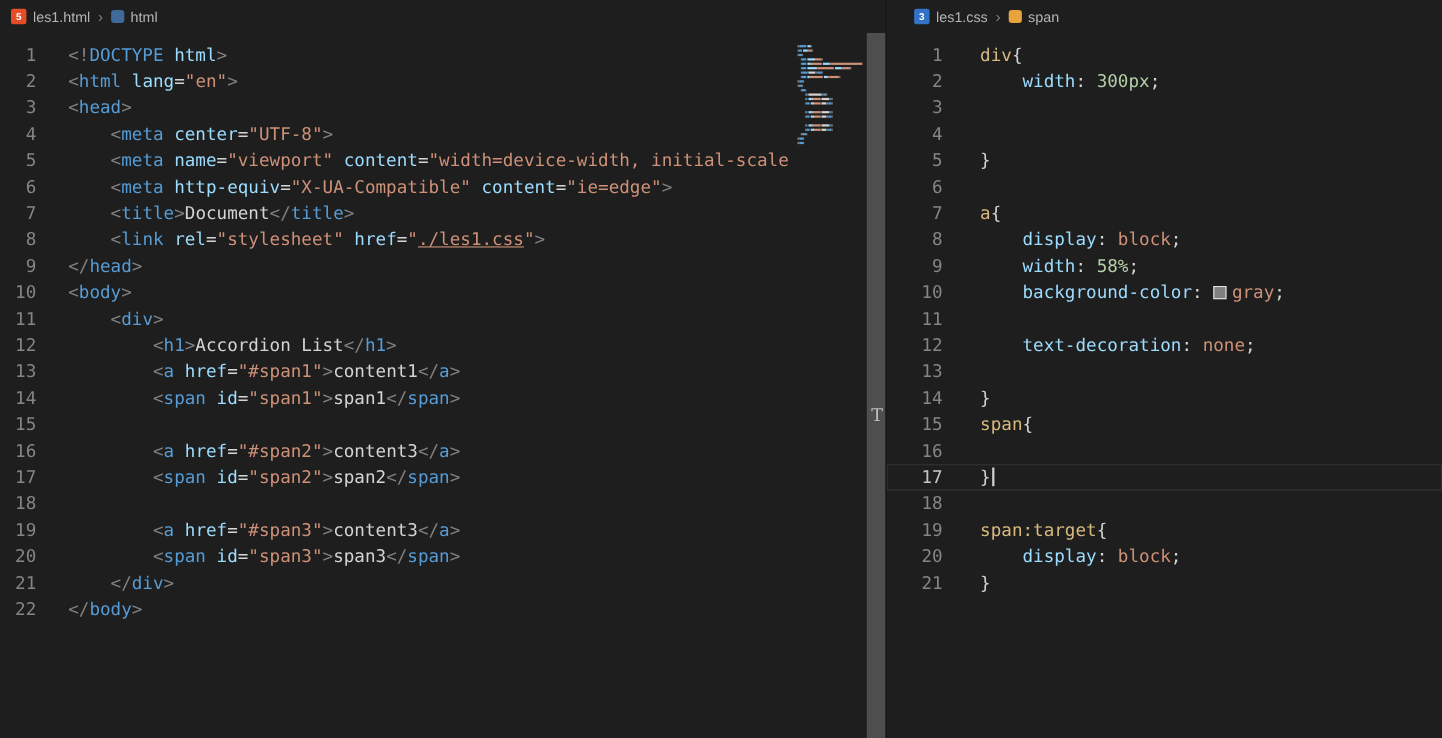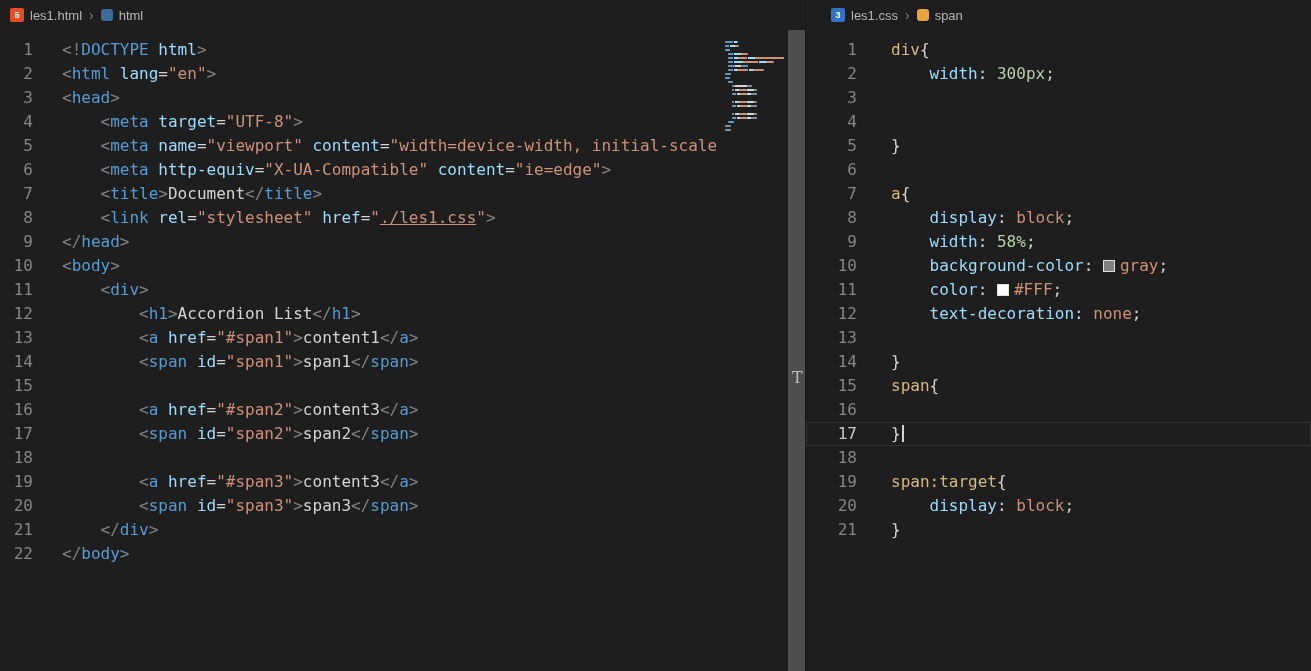--- a/index.html
+++ b/index.html
@@ -83,21 +83,21 @@
       <span class="bc-item">les1.html</span>
       <span class="bc-sep">›</span>
       <span class="sym-icon html-el"></span>
       <span class="bc-item">html</span>
     </div>
     <div class="editor">
       <div id="left-lines">
           <div class="line"><span class="ln">1</span><span class="code"><span class="tok-p">&lt;!</span><span class="tok-t">DOCTYPE</span><span class="tok-x"> </span><span class="tok-a">html</span><span class="tok-p">&gt;</span></span></div>
           <div class="line"><span class="ln">2</span><span class="code"><span class="tok-p">&lt;</span><span class="tok-t">html</span><span class="tok-x"> </span><span class="tok-a">lang</span><span class="tok-x">=</span><span class="tok-s">"en"</span><span class="tok-p">&gt;</span></span></div>
           <div class="line"><span class="ln">3</span><span class="code"><span class="tok-p">&lt;</span><span class="tok-t">head</span><span class="tok-p">&gt;</span></span></div>
-          <div class="line"><span class="ln">4</span><span class="code"><span class="tok-x">    </span><span class="tok-p">&lt;</span><span class="tok-t">meta</span><span class="tok-x"> </span><span class="tok-a">target</span><span class="tok-x">=</span><span class="tok-s">"UTF-8"</span><span class="tok-p">&gt;</span></span></div>
+          <div class="line"><span class="ln">4</span><span class="code"><span class="tok-x">    </span><span class="tok-p">&lt;</span><span class="tok-t">meta</span><span class="tok-x"> </span><span class="tok-a">center</span><span class="tok-x">=</span><span class="tok-s">"UTF-8"</span><span class="tok-p">&gt;</span></span></div>
           <div class="line"><span class="ln">5</span><span class="code"><span class="tok-x">    </span><span class="tok-p">&lt;</span><span class="tok-t">meta</span><span class="tok-x"> </span><span class="tok-a">name</span><span class="tok-x">=</span><span class="tok-s">"viewport"</span><span class="tok-x"> </span><span class="tok-a">content</span><span class="tok-x">=</span><span class="tok-s">"width=device-width, initial-scale</span></span></div>
           <div class="line"><span class="ln">6</span><span class="code"><span class="tok-x">    </span><span class="tok-p">&lt;</span><span class="tok-t">meta</span><span class="tok-x"> </span><span class="tok-a">http-equiv</span><span class="tok-x">=</span><span class="tok-s">"X-UA-Compatible"</span><span class="tok-x"> </span><span class="tok-a">content</span><span class="tok-x">=</span><span class="tok-s">"ie=edge"</span><span class="tok-p">&gt;</span></span></div>
           <div class="line"><span class="ln">7</span><span class="code"><span class="tok-x">    </span><span class="tok-p">&lt;</span><span class="tok-t">title</span><span class="tok-p">&gt;</span><span class="tok-x">Document</span><span class="tok-p">&lt;/</span><span class="tok-t">title</span><span class="tok-p">&gt;</span></span></div>
           <div class="line"><span class="ln">8</span><span class="code"><span class="tok-x">    </span><span class="tok-p">&lt;</span><span class="tok-t">link</span><span class="tok-x"> </span><span class="tok-a">rel</span><span class="tok-x">=</span><span class="tok-s">"stylesheet"</span><span class="tok-x"> </span><span class="tok-a">href</span><span class="tok-x">=</span><span class="tok-s">"</span><span class="tok-u">./les1.css</span><span class="tok-s">"</span><span class="tok-p">&gt;</span></span></div>
           <div class="line"><span class="ln">9</span><span class="code"><span class="tok-p">&lt;/</span><span class="tok-t">head</span><span class="tok-p">&gt;</span></span></div>
           <div class="line"><span class="ln">10</span><span class="code"><span class="tok-p">&lt;</span><span class="tok-t">body</span><span class="tok-p">&gt;</span></span></div>
           <div class="line"><span class="ln">11</span><span class="code"><span class="tok-x">    </span><span class="tok-p">&lt;</span><span class="tok-t">div</span><span class="tok-p">&gt;</span></span></div>
           <div class="line"><span class="ln">12</span><span class="code"><span class="tok-x">        </span><span class="tok-p">&lt;</span><span class="tok-t">h1</span><span class="tok-p">&gt;</span><span class="tok-x">Accordion List</span><span class="tok-p">&lt;/</span><span class="tok-t">h1</span><span class="tok-p">&gt;</span></span></div>
           <div class="line"><span class="ln">13</span><span class="code"><span class="tok-x">        </span><span class="tok-p">&lt;</span><span class="tok-t">a</span><span class="tok-x"> </span><span class="tok-a">href</span><span class="tok-x">=</span><span class="tok-s">"#span1"</span><span class="tok-p">&gt;</span><span class="tok-x">content1</span><span class="tok-p">&lt;/</span><span class="tok-t">a</span><span class="tok-p">&gt;</span></span></div>
           <div class="line"><span class="ln">14</span><span class="code"><span class="tok-x">        </span><span class="tok-p">&lt;</span><span class="tok-t">span</span><span class="tok-x"> </span><span class="tok-a">id</span><span class="tok-x">=</span><span class="tok-s">"span1"</span><span class="tok-p">&gt;</span><span class="tok-x">span1</span><span class="tok-p">&lt;/</span><span class="tok-t">span</span><span class="tok-p">&gt;</span></span></div>
@@ -343,21 +343,21 @@
           <div class="line"><span class="ln">1</span><span class="code"><span class="tok-sel">div</span><span class="tok-pu">{</span></span></div>
           <div class="line"><span class="ln">2</span><span class="code"><span class="tok-x">    </span><span class="tok-prop">width</span><span class="tok-pu">:</span><span class="tok-num"> 300px</span><span class="tok-pu">;</span></span></div>
           <div class="line"><span class="ln">3</span></div>
           <div class="line"><span class="ln">4</span></div>
           <div class="line"><span class="ln">5</span><span class="code"><span class="tok-pu">}</span></span></div>
           <div class="line"><span class="ln">6</span><span class="code"></span></div>
           <div class="line"><span class="ln">7</span><span class="code"><span class="tok-sel">a</span><span class="tok-pu">{</span></span></div>
           <div class="line"><span class="ln">8</span><span class="code"><span class="tok-x">    </span><span class="tok-prop">display</span><span class="tok-pu">:</span><span class="tok-kw"> block</span><span class="tok-pu">;</span></span></div>
           <div class="line"><span class="ln">9</span><span class="code"><span class="tok-x">    </span><span class="tok-prop">width</span><span class="tok-pu">:</span><span class="tok-num"> 58%</span><span class="tok-pu">;</span></span></div>
           <div class="line"><span class="ln">10</span><span class="code"><span class="tok-x">    </span><span class="tok-prop">background-color</span><span class="tok-pu">:</span><span class="tok-x"> </span><span class="swatch" style="background: rgb(128, 128, 128);"></span><span class="tok-kw">gray</span><span class="tok-pu">;</span></span></div>
-          <div class="line"><span class="ln">11</span><span class="code"><span class="tok-x">    </span><span class="tok-prop">color</span><span class="tok-pu">:</span><span class="tok-x"> </span><span class="swatch" style="background: rgb(255, 255, 255);"></span><span class="tok-kw">#FFF</span><span class="tok-pu">;</span></span></div>
+          <div class="line"><span class="ln">11</span></div>
           <div class="line"><span class="ln">12</span><span class="code"><span class="tok-x">    </span><span class="tok-prop">text-decoration</span><span class="tok-pu">:</span><span class="tok-kw"> none</span><span class="tok-pu">;</span></span></div>
           <div class="line"><span class="ln">13</span></div>
           <div class="line"><span class="ln">14</span><span class="code"><span class="tok-pu">}</span></span></div>
           <div class="line"><span class="ln">15</span><span class="code"><span class="tok-sel">span</span><span class="tok-pu">{</span></span></div>
           <div class="line"><span class="ln">16</span></div>
           <div class="line current"><span class="ln">17</span><span class="code"><span class="tok-pu">}</span><span class="cursor"></span></span></div>
           <div class="line"><span class="ln">18</span><span class="code"></span></div>
           <div class="line"><span class="ln">19</span><span class="code"><span class="tok-sel">span:target</span><span class="tok-pu">{</span></span></div>
           <div class="line"><span class="ln">20</span><span class="code"><span class="tok-x">    </span><span class="tok-prop">display</span><span class="tok-pu">:</span><span class="tok-kw"> block</span><span class="tok-pu">;</span></span></div>
           <div class="line"><span class="ln">21</span><span class="code"><span class="tok-pu">}</span></span></div>

